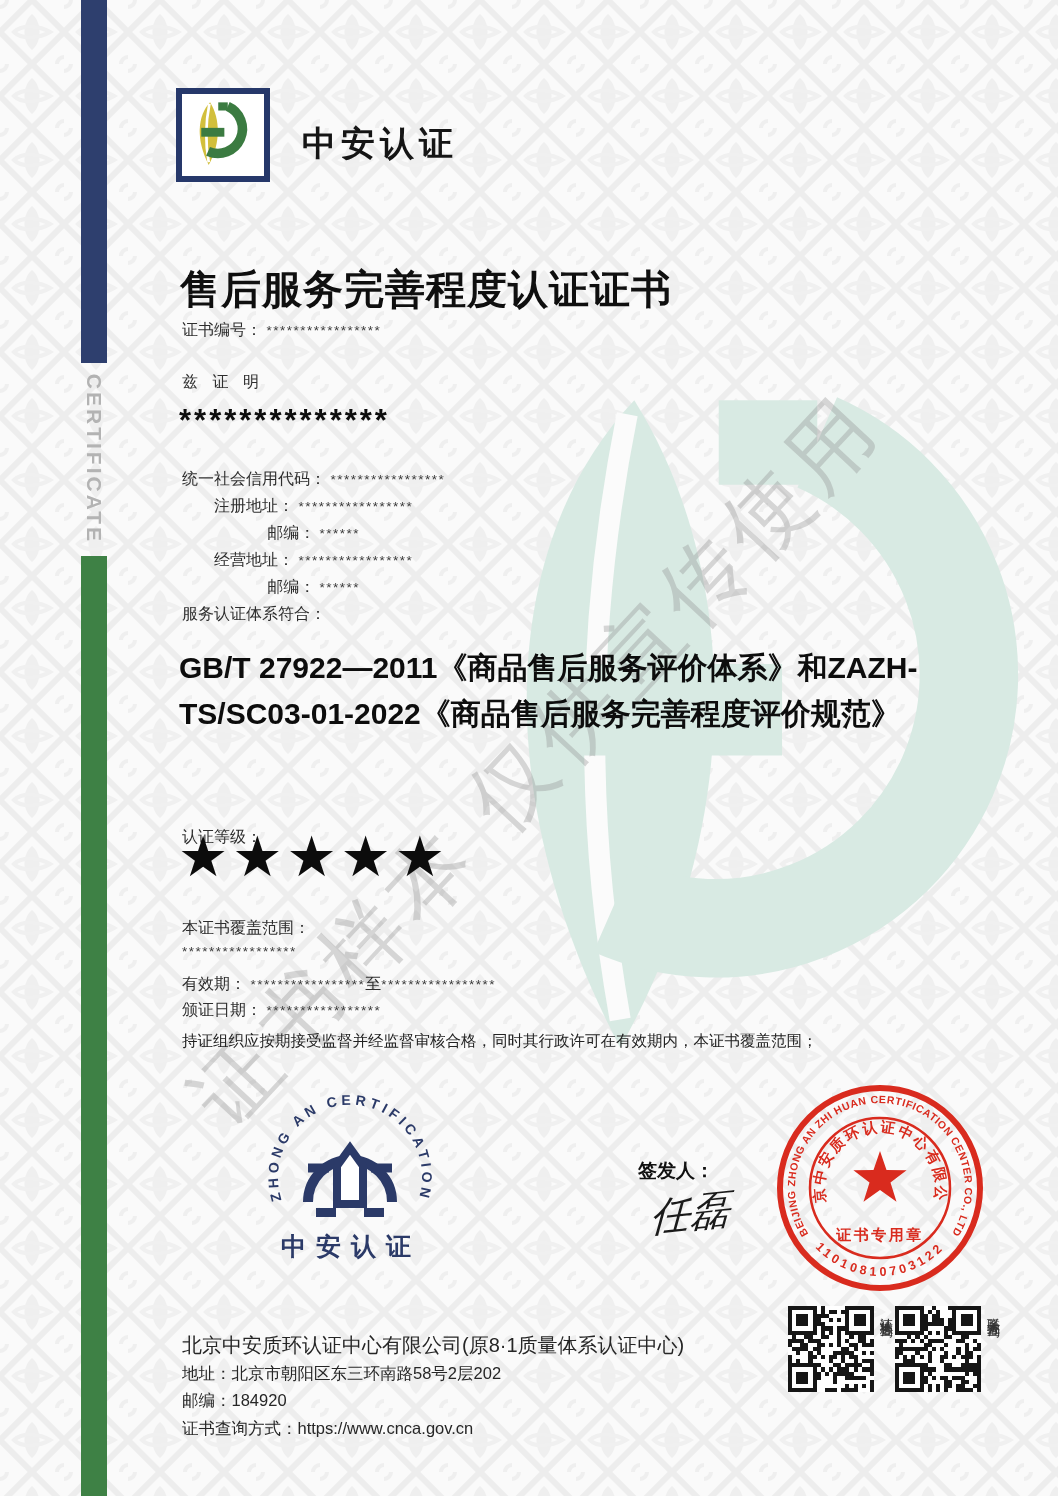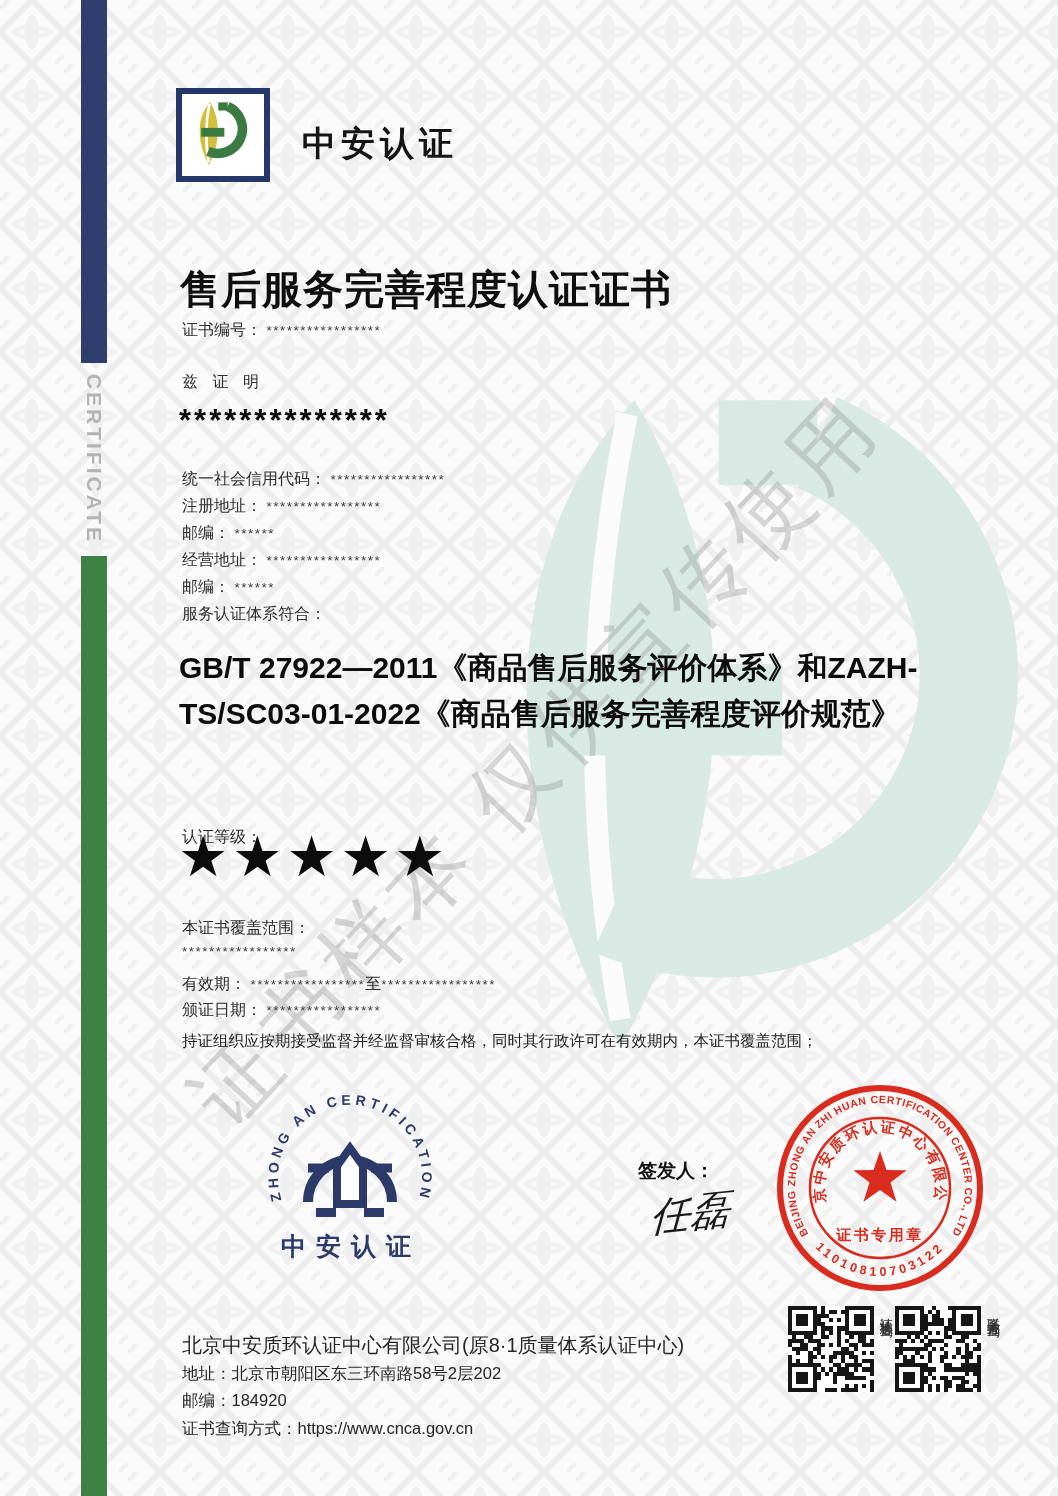--- a/index.html
+++ b/index.html
@@ -34,21 +34,21 @@
   }
   .brand-name{left:302px;top:121px;font-size:34px;font-weight:bold;letter-spacing:5px;color:#151515;z-index:3;}
   
   .z{z-index:3;}
   .title{left:180px;top:262px;font-size:40px;font-weight:bold;letter-spacing:1px;color:#0f0f0f;}
   .line16{font-size:16px;color:#2e2e2e;}
   .mask{font-size:13.5px;letter-spacing:1.5px;color:#3a3a3a;}
   .cert-no{left:182px;top:320px;}
   .hereby{left:182px;top:372px;letter-spacing:5px;}
   .company-name{left:179px;top:403px;font-size:31px;font-weight:bold;letter-spacing:3px;color:#0d0d0d;}
-  .fields{left:182px;top:465px;}
+  .fields{left:182px;top:465px;text-align:center;}
   .fields .frow{height:27px;line-height:27px;}
   .system-label{left:182px;top:604px;}
   .standard{left:179px;top:645px;width:782px;font-size:30px;font-weight:bold;line-height:46px;color:#0d0d0d;}
   .grade-label{left:182px;top:827px;}
   .stars-row{left:178px;top:824px;font-size:56px;letter-spacing:4px;color:#0c0c0c;}
   .scope-label{left:182px;top:918px;}
   .scope-value{left:182px;top:944px;}
   .validity{left:182px;top:974px;}
   .issue-date{left:182px;top:1000px;}
   .disclaimer{left:182px;top:1026px;width:748px;font-size:15.5px;line-height:30px;color:#222;}

